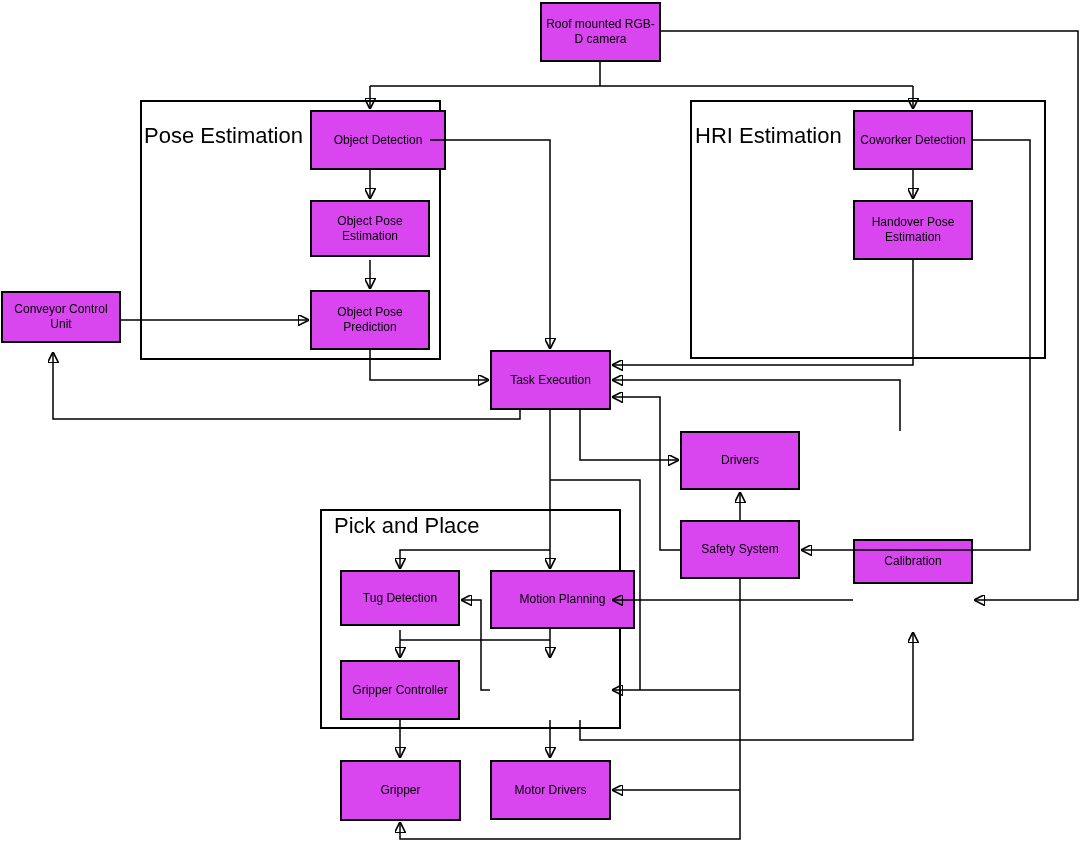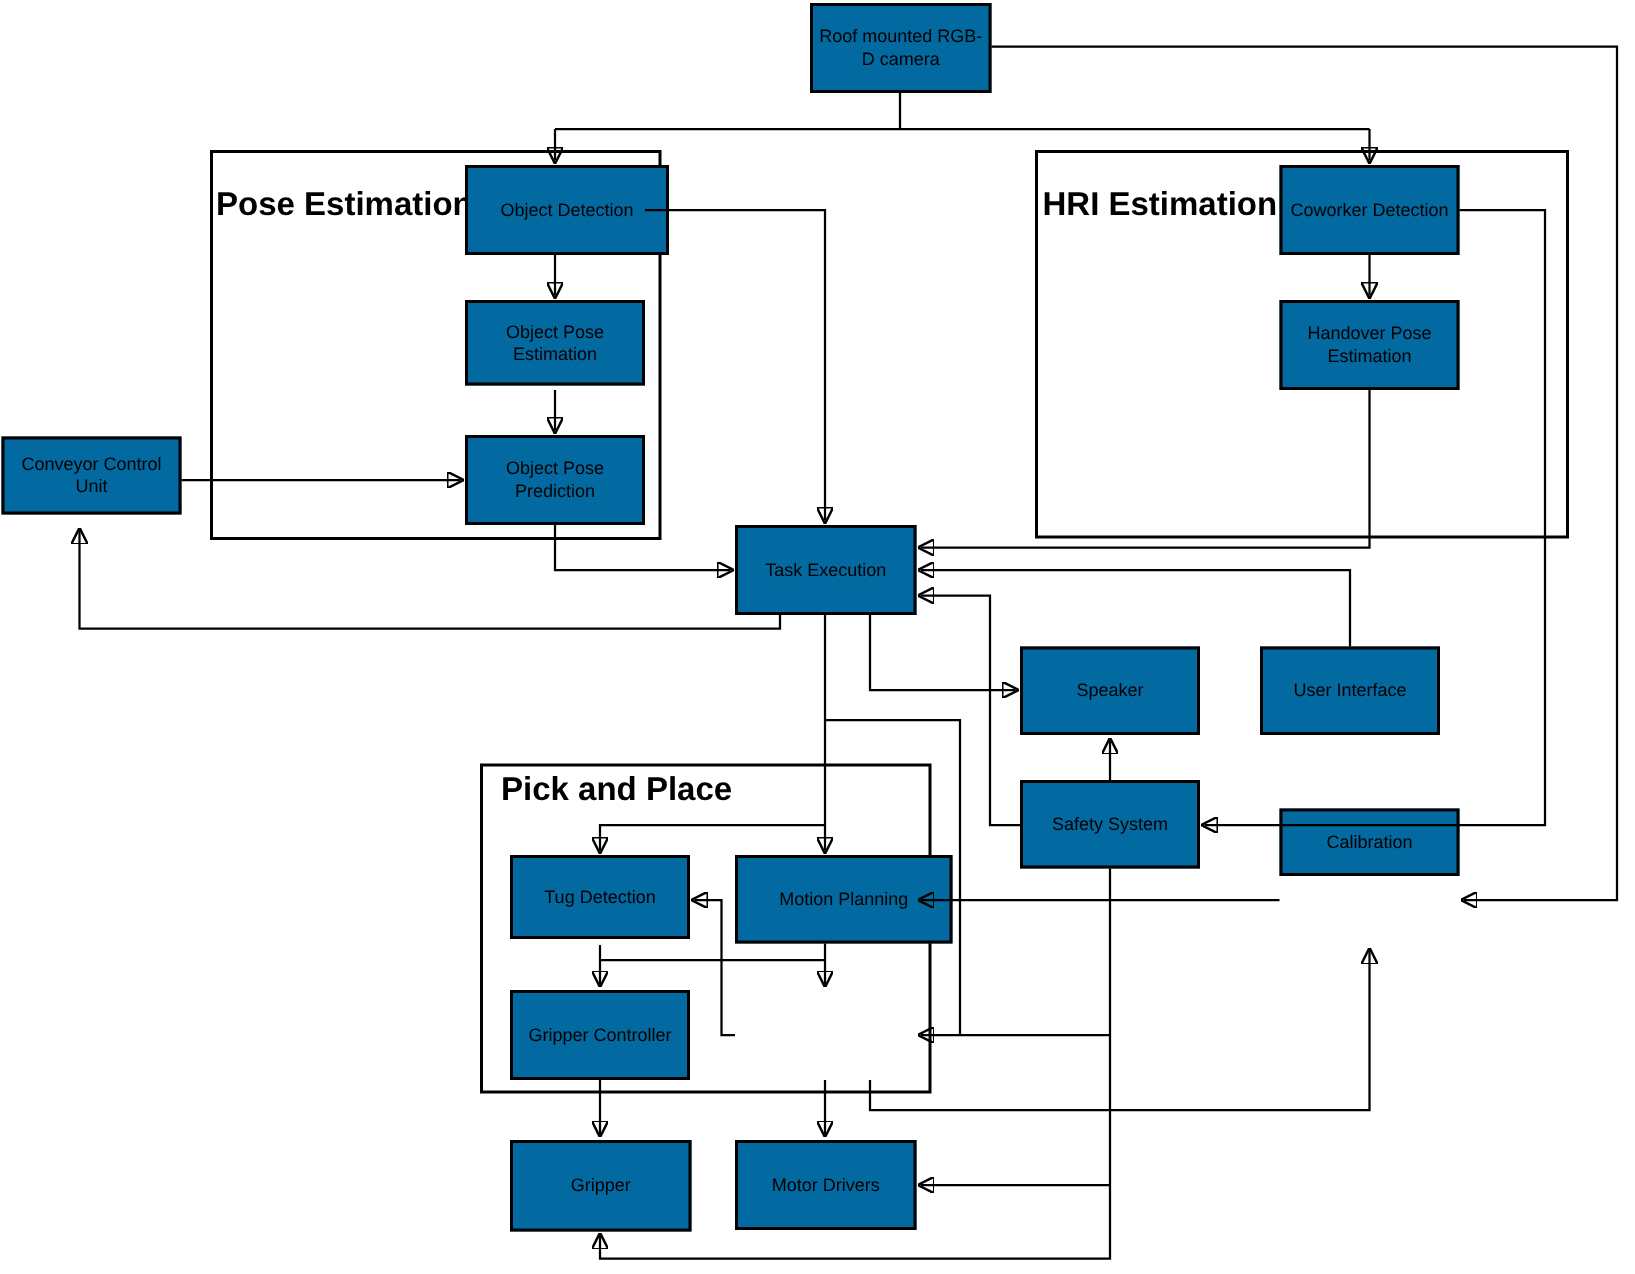--- a/index.html
+++ b/index.html
@@ -4,27 +4,26 @@
 <style>
   html,body{margin:0;padding:0;background:#ffffff;}
   #canvas{
     position:relative;width:1090px;height:849px;background:#ffffff;
     font-family:"Liberation Sans","DejaVu Sans",sans-serif;color:#000000;
     overflow:hidden;
   }
   .group{
     position:absolute;border:2px solid #000000;background:transparent;
     box-sizing:border-box;
-    font-weight:bold;
   }
   .group-label{
     position:absolute;font-size:22px;line-height:1.1;white-space:nowrap;color:#000000;
   }
   .node{
-    position:absolute;border:2px solid #000000;background:#0369a1;
+    position:absolute;border:2px solid #000000;background:#d946ef;
     box-sizing:border-box;display:flex;align-items:center;justify-content:center;
     text-align:center;font-size:12px;line-height:1.25;padding:2px;color:#000000;
   }
   .node span{display:block;}
   svg.edge-layer{
     position:absolute;left:0;top:0;z-index:5;pointer-events:none;
   }
   svg.edge-layer path{fill:none;stroke:#000000;stroke-width:1.5;}
 </style>
 </head>
@@ -70,26 +69,23 @@
 
   <div class="node" style="left:853px;top:200px;width:120px;height:60px">
     <span>Handover Pose Estimation</span>
   </div>
 
   <div class="node" style="left:490px;top:350px;width:121px;height:60px">
     <span>Task Execution</span>
   </div>
 
   <div class="node" style="left:680px;top:431px;width:120px;height:59px">
-    <span>Speaker</span>
+    <span>Drivers</span>
   </div>
 
-  <div class="node" style="left:840px;top:431px;width:120px;height:59px">
-    <span>User Interface</span>
-  </div>
 
   <div class="node" style="left:680px;top:520px;width:120px;height:59px">
     <span>Safety System</span>
   </div>
 
   <div class="node" style="left:853px;top:539px;width:120px;height:45px">
     <span>Calibration</span>
   </div>
 
   <div class="node" style="left:340px;top:570px;width:120px;height:56px">

